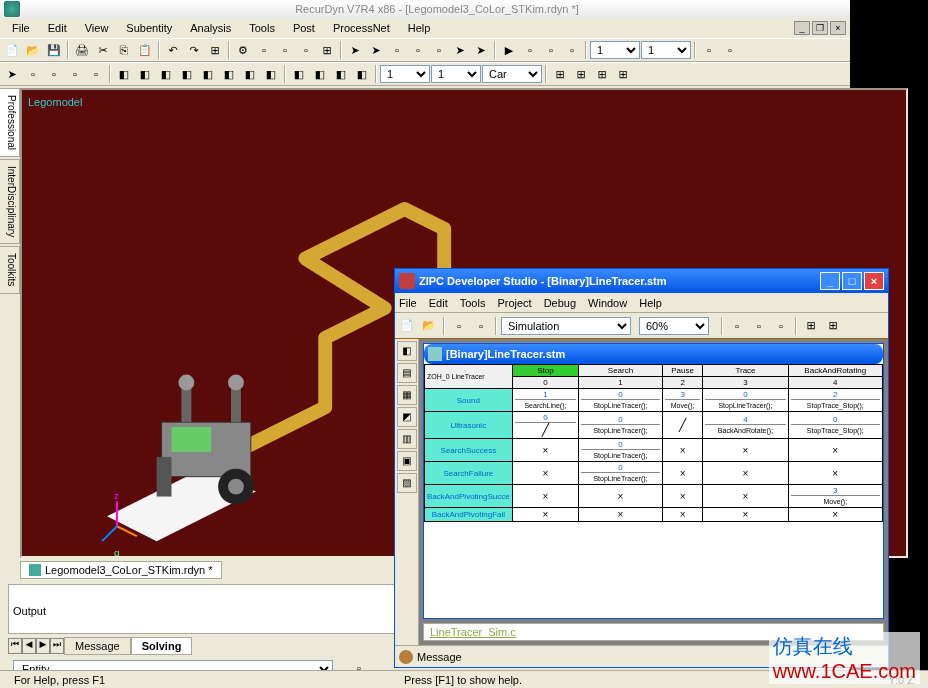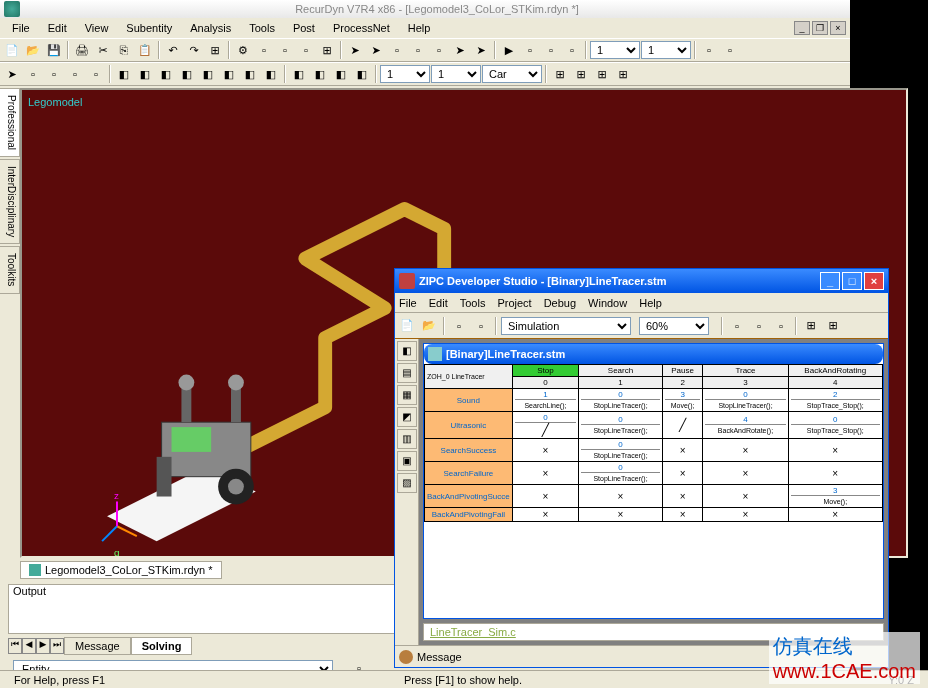--- a/index.html
+++ b/index.html
@@ -35,21 +35,21 @@
 .viewport-area { position: absolute; left: 20px; top: 88px; right: 20px; height: 470px; background: #5b0a0a; border: 2px inset #ece9d8; }
 .viewport-label { position: absolute; top: 6px; left: 6px; font-size: 11px; color: #3cc; }
 .viewport-svg { width: 100%; height: 100%; }
 
 
 .doc-tab-bar { position: absolute; left: 20px; top: 560px; height: 20px; display: flex; align-items: center; }
 .doc-tab { background: #fff; border: 1px solid #aca899; padding: 2px 8px; font-size: 11px; display: flex; align-items: center; gap: 4px; }
 .doc-tab .doc-icon { width: 12px; height: 12px; background: #4a9; }
 
 
-.output-panel { position: absolute; left: 8px; top: 584px; right: 440px; height: 50px; background: #fff; border: 1px solid #aca899; font-size: 11px; padding: 0 4px; }
+.output-panel { position: absolute; left: 8px; top: 584px; right: 440px; height: 50px; background: #fff; border: 1px solid #aca899; font-size: 11px; padding: 20px 4px; }
 .output-tabs { position: absolute; left: 8px; top: 636px; height: 20px; display: flex; align-items: center; gap: 0; }
 .output-tabs .nav-btn { width: 14px; height: 16px; border: 1px solid #888; background: #ece9d8; font-size: 9px; text-align: center; }
 .output-tabs .tab { padding: 2px 10px; font-size: 11px; border: 1px solid #aca899; background: #ece9d8; }
 .output-tabs .tab.active { background: #fff; font-weight: bold; }
 
 
 .entity-bar { position: absolute; left: 13px; top: 658px; height: 20px; display: flex; align-items: flex-end; gap: 16px; }
 .entity-combo { width: 320px; height: 18px; font-size: 11px; border: 1px solid #7f9db9; background: #fff; padding: 0 4px; }
 
 
@@ -73,21 +73,21 @@
 .zipc-main { flex: 1; display: flex; flex-direction: column; background: #808080; padding: 4px; overflow: hidden; }
 
 .stm-window { background: #fff; border: 1px solid #0054e3; display: flex; flex-direction: column; flex: 1; overflow: hidden; }
 .stm-titlebar { height: 20px; background: linear-gradient(#3a8bff, #0054e3); color: #fff; font-size: 11px; display: flex; align-items: center; padding: 0 4px; font-weight: bold; border-radius: 8px; }
 .stm-titlebar .icon { width: 14px; height: 14px; background: #8cc; margin-right: 4px; }
 .stm-grid { flex: 1; overflow: auto; }
 .stm-table { border-collapse: collapse; font-size: 9px; width: 100%; }
 .stm-table td, .stm-table th { border: 1px solid #000; padding: 1px 2px; text-align: center; vertical-align: middle; }
 .stm-table .hdr { background: #f0f0f0; font-size: 8px; }
 .stm-table .hdr.green { background: #3c3; }
-.stm-table .rowhdr { background: #fdba74; color: #06c; font-size: 8px; width: 70px; }
+.stm-table .rowhdr { background: #5eead4; color: #06c; font-size: 8px; width: 70px; }
 .stm-table .corner { background: #f0f0f0; font-size: 7px; text-align: left; width: 70px; }
 .stm-table .num { color: #06c; font-size: 8px; border-bottom: 1px solid #888; display: block; }
 .stm-table .act { font-size: 7px; white-space: nowrap; }
 .stm-table .x { font-size: 10px; }
 .stm-table .slash { font-size: 12px; }
 
 .sim-tab { background: #fff; border: 1px solid #aca899; margin-top: 4px; padding: 2px 6px; font-size: 11px; color: #8a4; text-decoration: underline; }
 
 .zipc-msgbar { height: 22px; border-top: 1px solid #aca899; display: flex; align-items: center; padding: 0 4px; font-size: 11px; gap: 4px; }
 .zipc-msgbar .icon { width: 14px; height: 14px; background: #b87e3e; border-radius: 50%; }

